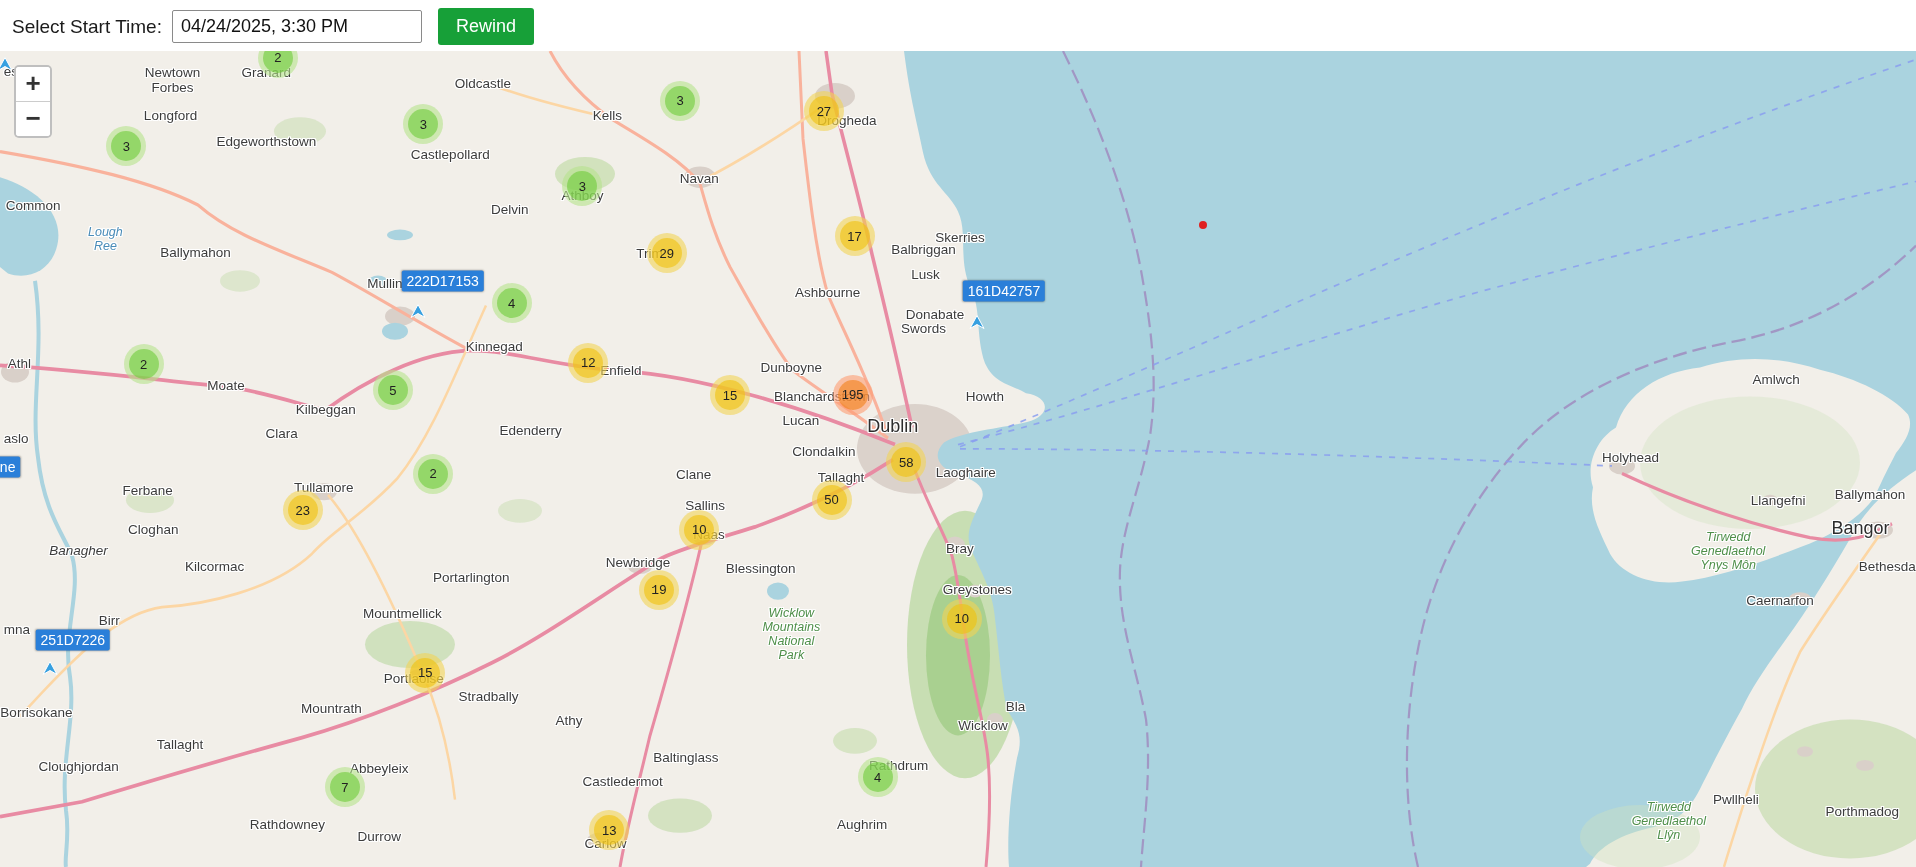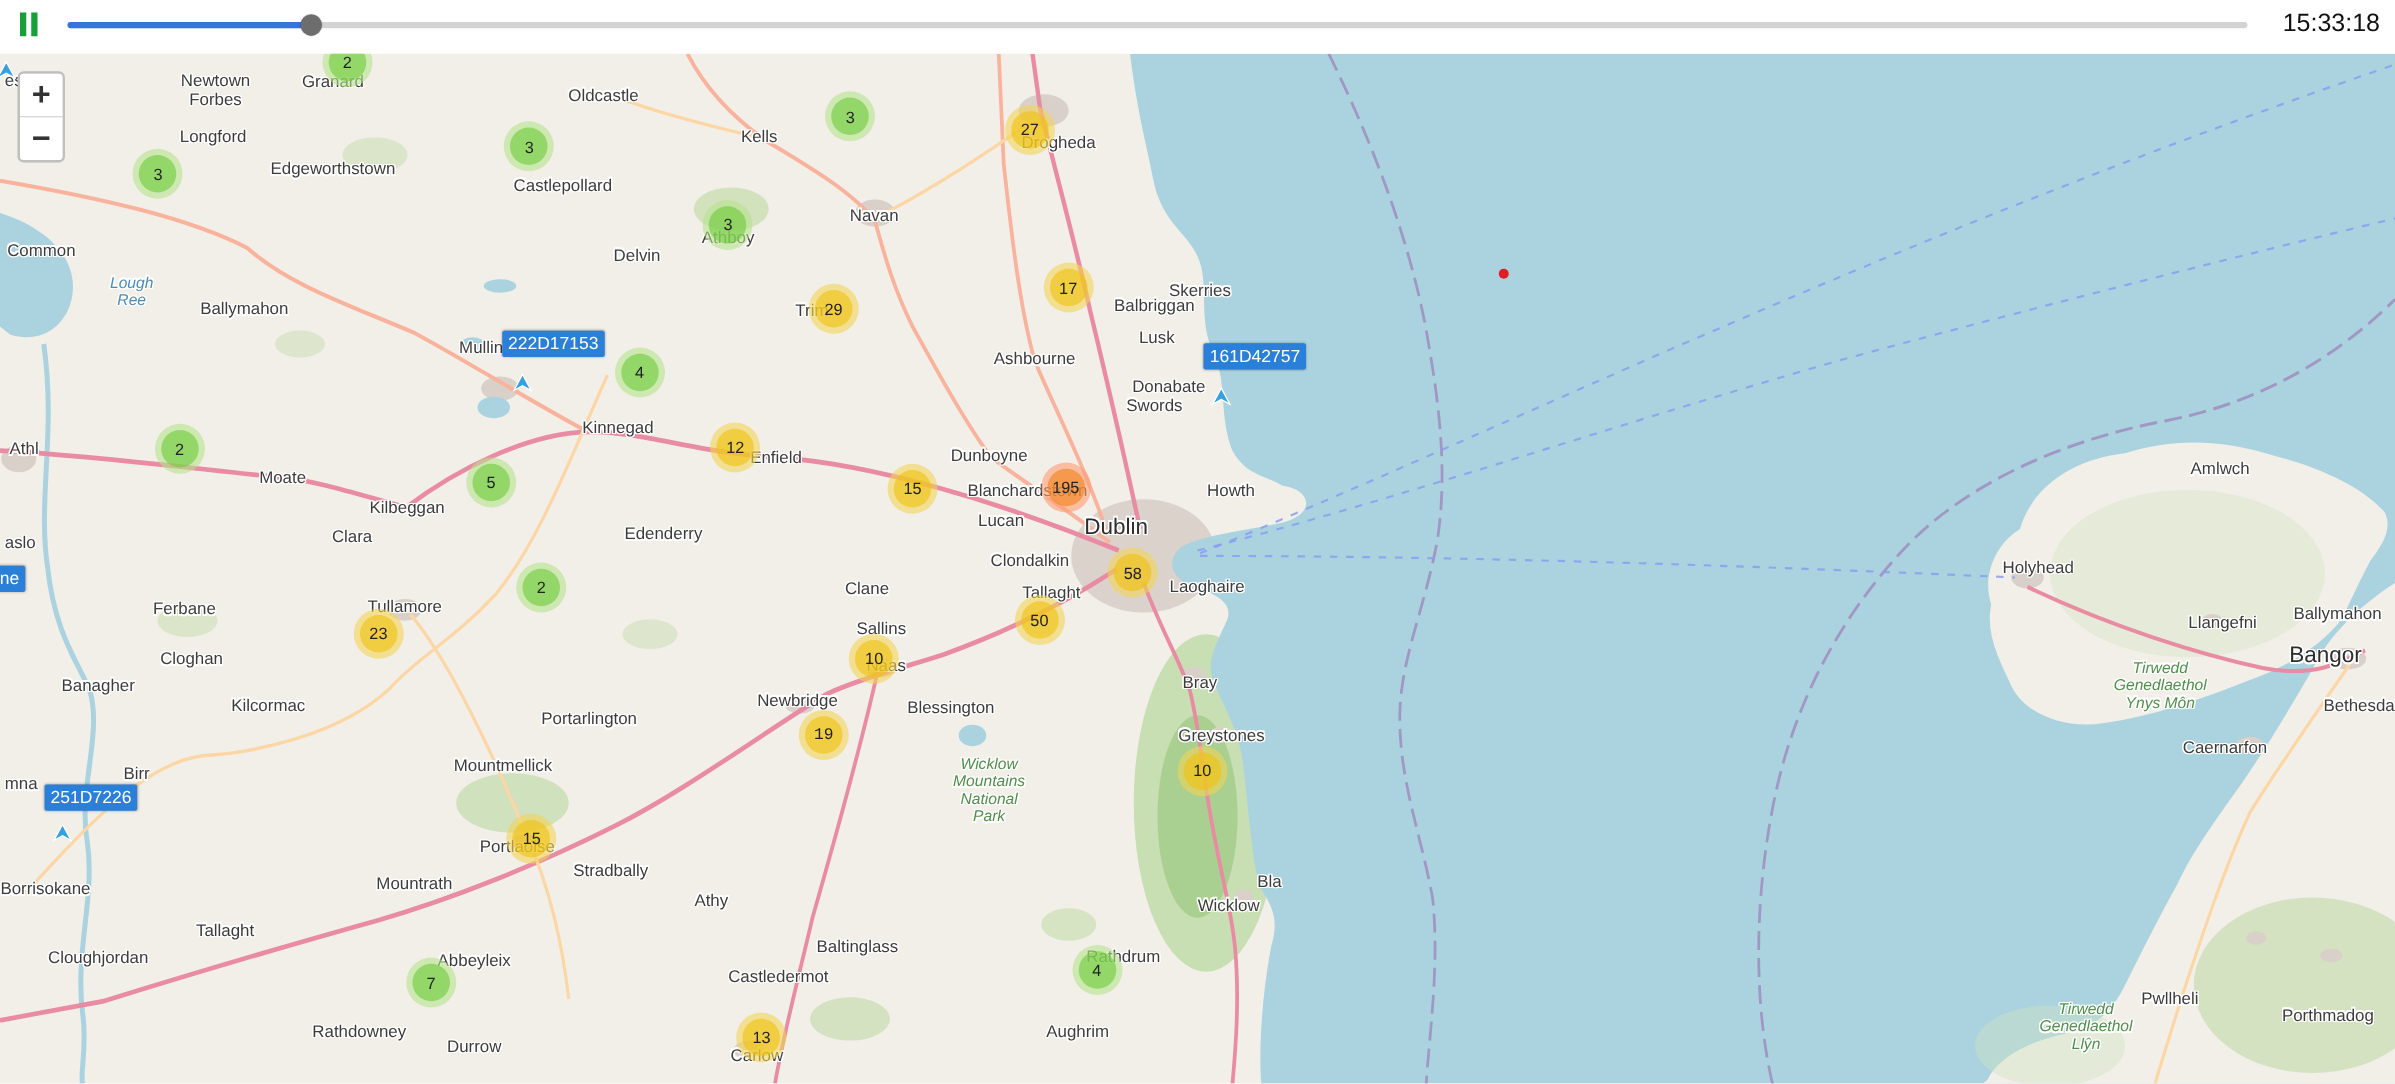--- a/index.html
+++ b/index.html
@@ -38,36 +38,26 @@
   .red-dot{position:absolute;width:8px;height:8px;border-radius:50%;background:#e02020;transform:translate(-50%,-50%);z-index:3;}
   .zoom-ctl{position:absolute;top:14px;left:14px;z-index:10;border:2px solid rgba(0,0,0,.25);border-radius:5px;overflow:hidden;background:#fff;width:34px;}
   .zoom-ctl a{display:block;width:34px;height:34px;line-height:32px;text-align:center;font-size:26px;font-weight:bold;color:#333;background:#fff;cursor:pointer;text-decoration:none;}
   .zoom-ctl a:first-child{border-bottom:1px solid #ccc;}
 </style>
 </head>
 <body>
 
 <div class="app">
 
-
-  <div class="timeline">
-    <button class="pause">
-      <span style="display:flex;gap:4px;">
-        <span class="bar"></span>
-          <span class="bar"></span>
-      </span>
-    </button>
-    <div class="slider">
-      <div class="track">
-        <div class="fill" style="width: 11.2%;"></div>
-      </div>
-      <div class="thumb" style="left: 11.2%;"></div>
-    </div>
-    <div class="clock">15:33:18</div>
+  <div class="topbar">
+    <label>Select Start Time:</label>
+    <input class="dt-input" value="04/24/2025, 3:30 PM" style="">
+    <button class="rewind">Rewind</button>
   </div>
+
 
   <div class="map">
     <svg class="map-svg" viewBox="0 0 1916 763" preserveAspectRatio="none">
 
       <rect width="1916" height="763" fill="#f2efe9"></rect>
 
       <ellipse cx="585" cy="115" rx="30" ry="16" fill="#bcd9a0" opacity="0.6"></ellipse>
       <ellipse cx="300" cy="75" rx="26" ry="13" fill="#c3dcab" opacity="0.5"></ellipse>
       <ellipse cx="150" cy="420" rx="24" ry="12" fill="#c3dcab" opacity="0.5"></ellipse>
       <ellipse cx="410" cy="555" rx="45" ry="22" fill="#b5d69a" opacity="0.55"></ellipse>
@@ -179,21 +169,21 @@
         <div class="place " style="left: 43%; top: 49.1%;">Clondalkin</div>
         <div class="place " style="left: 50.4%; top: 51.7%;">Laoghaire</div>
         <div class="place " style="left: 36.2%; top: 52%;">Clane</div>
         <div class="place " style="left: 43.9%; top: 52.3%;">Tallaght</div>
         <div class="place " style="left: 16.9%; top: 53.6%;">Tullamore</div>
         <div class="place " style="left: 7.7%; top: 53.9%;">Ferbane</div>
         <div class="place " style="left: 36.8%; top: 55.8%;">Sallins</div>
         <div class="place " style="left: 8%; top: 58.7%;">Cloghan</div>
         <div class="place " style="left: 37%; top: 59.3%;">Naas</div>
         <div class="place " style="left: 50.1%; top: 61%;">Bray</div>
-        <div class="place " style="left: 4.1%; top: 61.3%;">Banagher</div>
+        <div class="place " style="left: 4.1%; top: 61.3%; font-style: italic;">Banagher</div>
         <div class="place " style="left: 33.3%; top: 62.7%;">Newbridge</div>
         <div class="place " style="left: 11.2%; top: 63.2%;">Kilcormac</div>
         <div class="place " style="left: 39.7%; top: 63.5%;">Blessington</div>
         <div class="place " style="left: 24.6%; top: 64.6%;">Portarlington</div>
         <div class="place " style="left: 51%; top: 66.1%;">Greystones</div>
         <div class="place " style="left: 21%; top: 69%;">Mountmellick</div>
         <div class="place " style="left: 5.7%; top: 69.9%;">Birr</div>
         <div class="place frag" style="left: 0.2%; top: 70.9%;">mna</div>
         <div class="place park" style="left: 41.3%; top: 71.5%;">Wicklow
 Mountains

